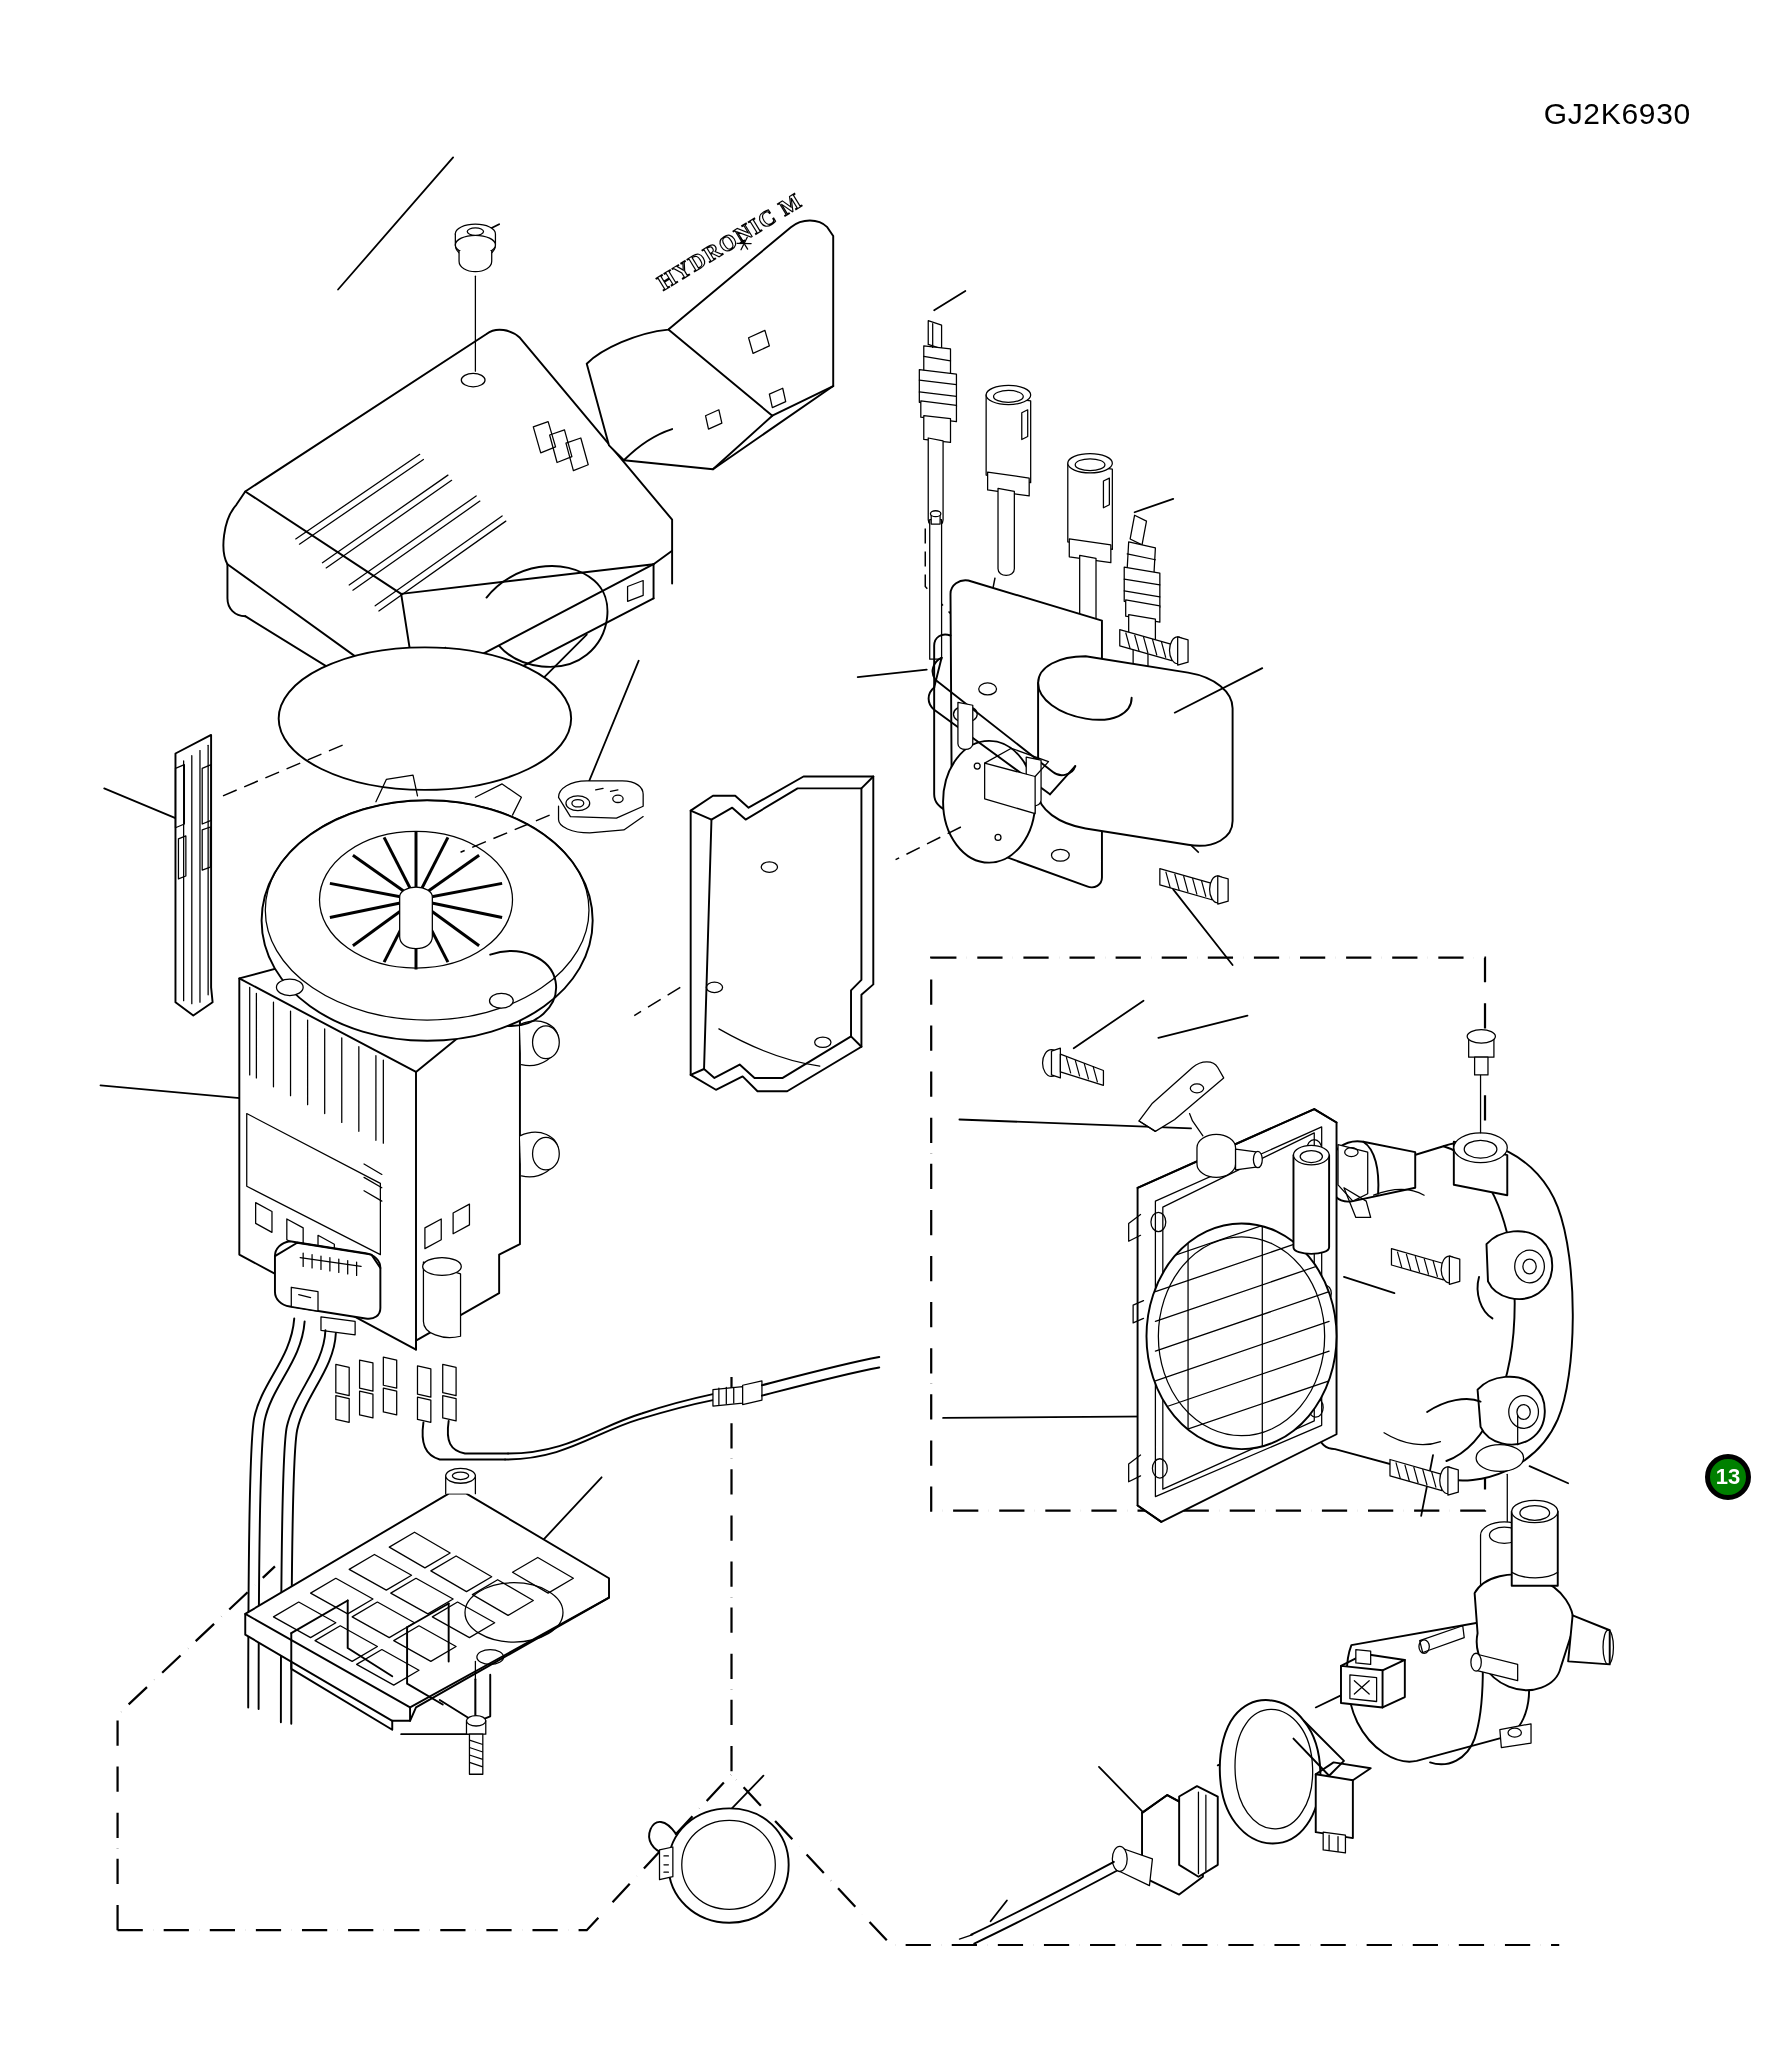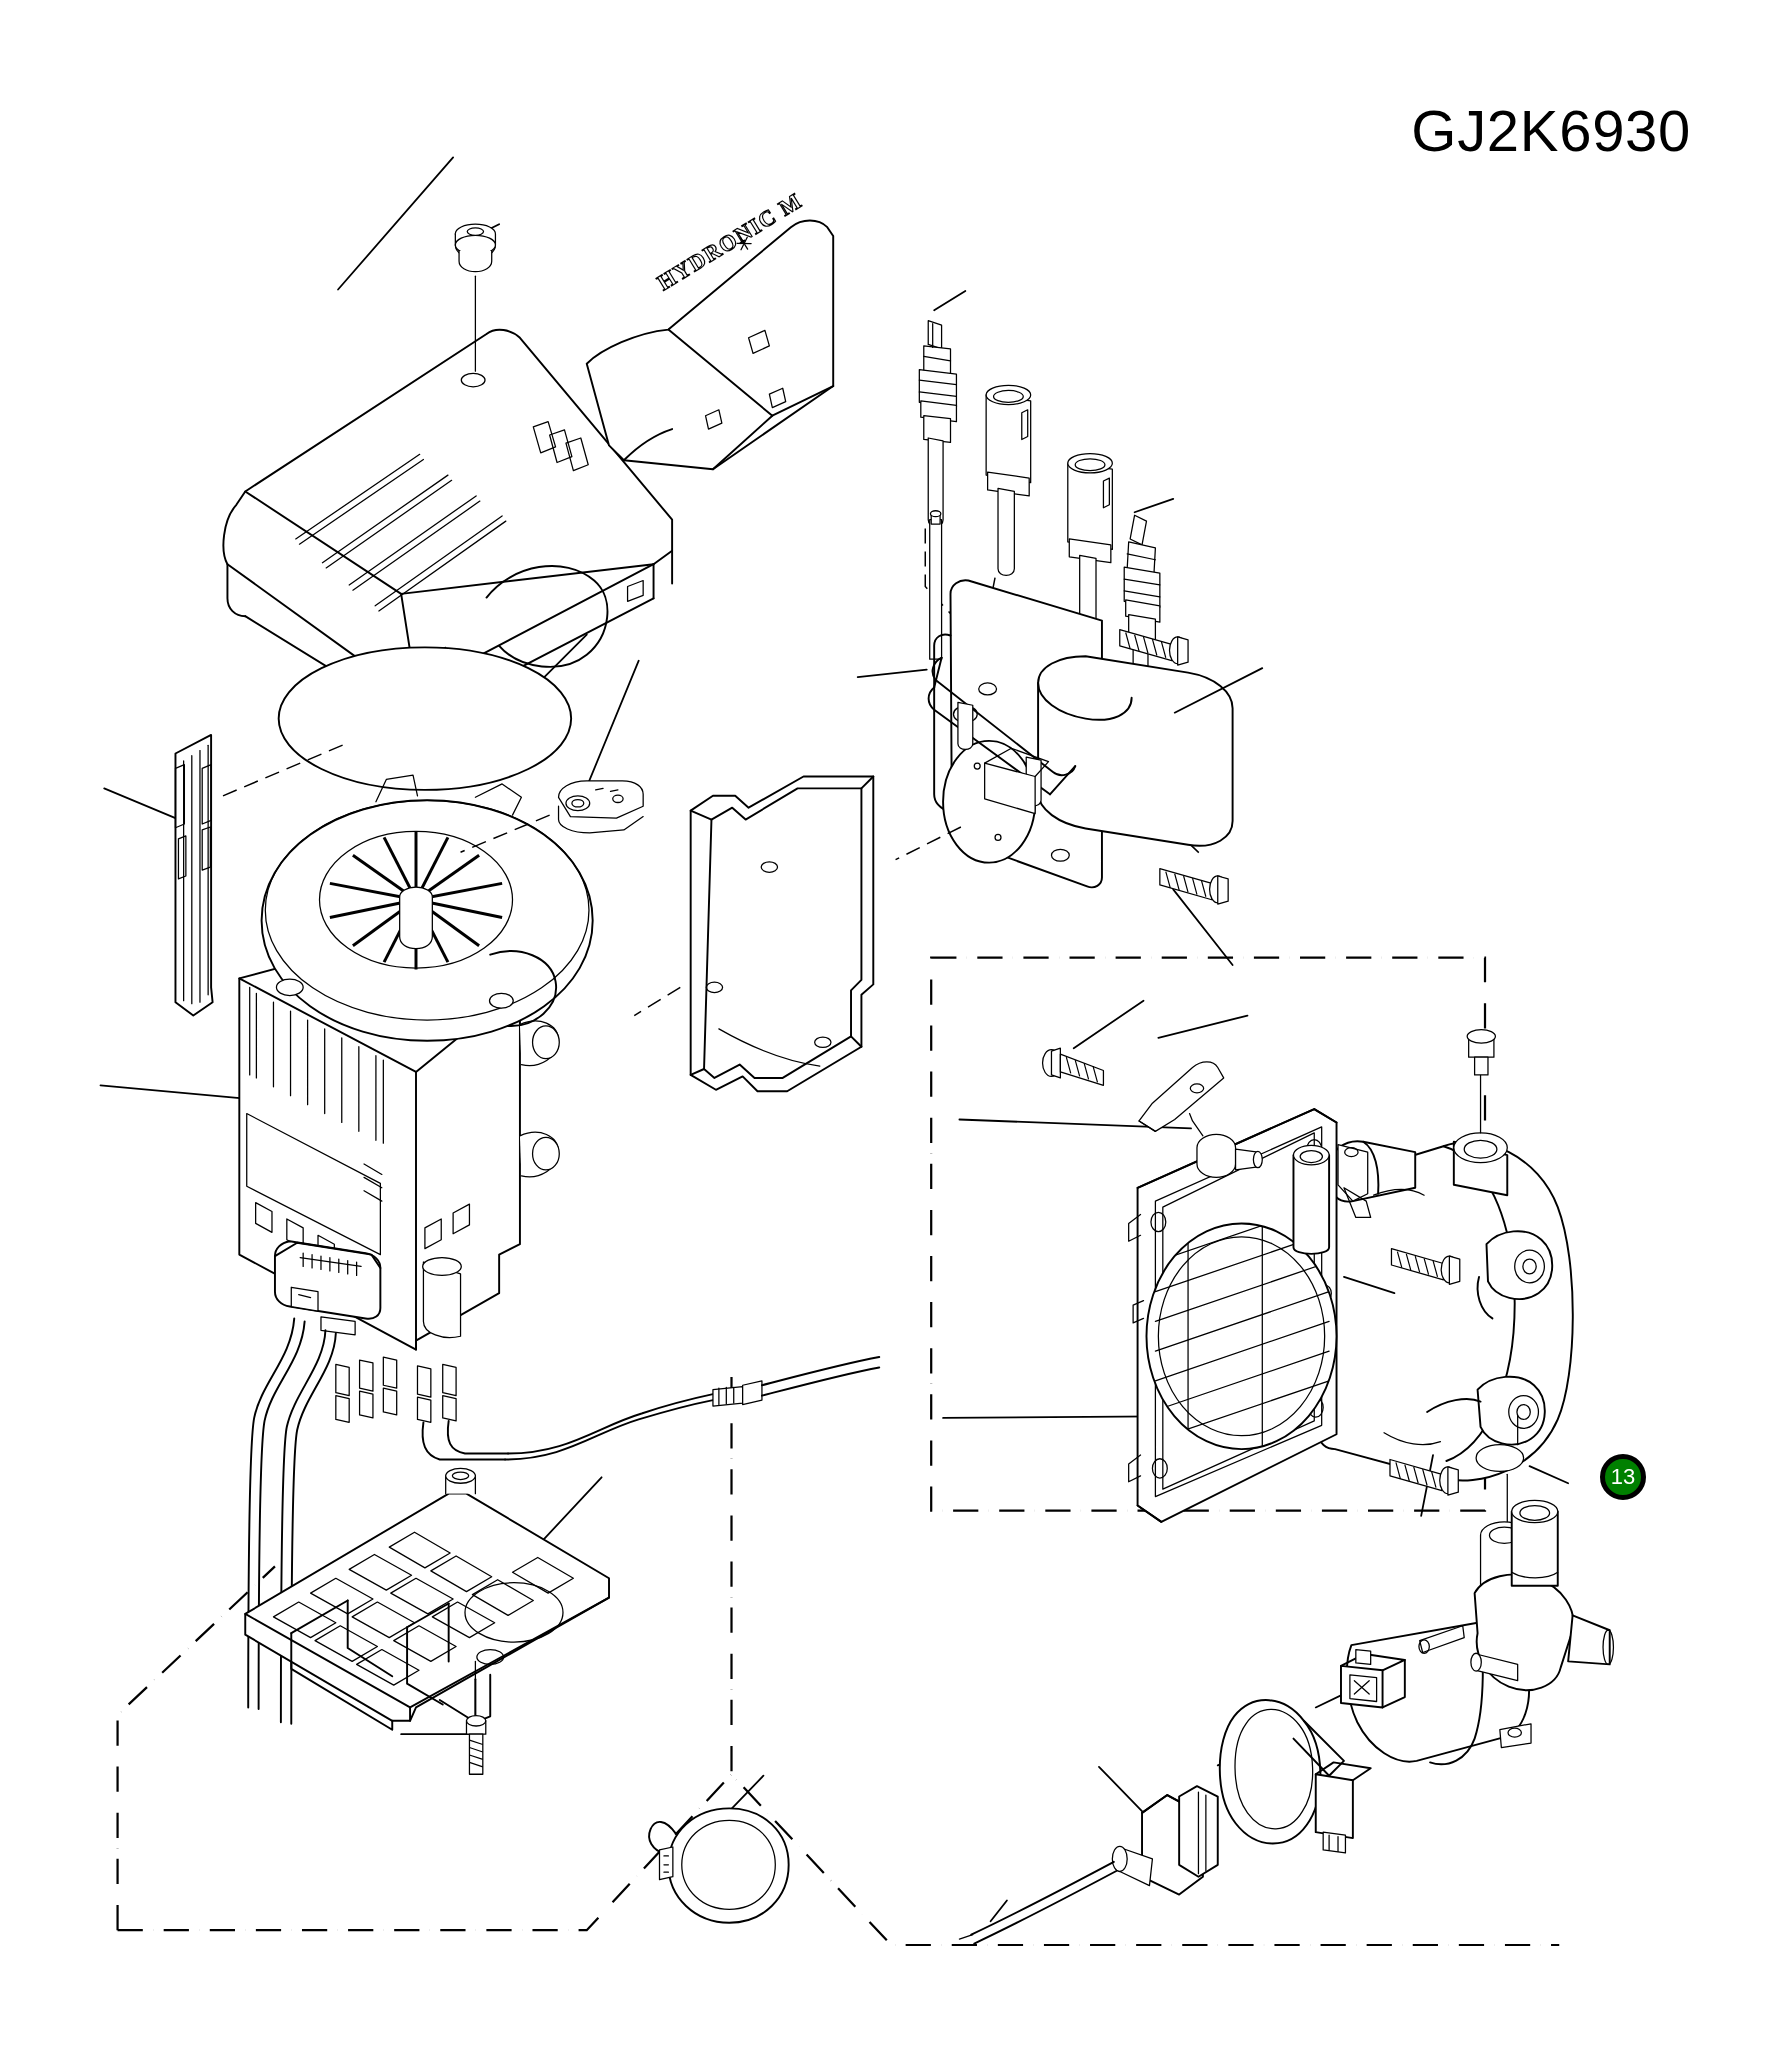--- a/index.html
+++ b/index.html
@@ -2,21 +2,21 @@
 <html style="font-size:12px"><head>
 <meta charset="utf-8">
 <style>
   html,body{margin:0;padding:0;background:#fff;}
   body{font-family:"Liberation Sans",sans-serif;}
   #sheet{position:relative;width:1780px;height:2066px;background:#ffffff;overflow:hidden;}
   #drawing{position:absolute;inset:0;width:1780px;height:2066px;}
   #title{
     position:absolute; right:89px; top:97px;
     font-family:"Liberation Sans",sans-serif;
-    font-size:58px; letter-spacing:0.7px; color:#000; white-space:nowrap;
+    font-size:30px; letter-spacing:0.7px; color:#000; white-space:nowrap;
   }
   .callout{
     position:absolute; width:46px; height:46px; border-radius:50%;
     background:#008000; border:5.2px solid #000; box-sizing:border-box;
     color:#fff; font-family:"Liberation Sans",sans-serif; font-size:22px;
     display:flex; align-items:center; justify-content:center; line-height:1;
   }
   svg text.silk{
     font-family:"Liberation Serif",serif; font-weight:bold;
     fill:none; stroke:#000; stroke-width:1.6;
@@ -701,16 +701,16 @@
       <path class="ln" d="M1500,2508 C1440,2540 1380,2572 1308,2606"></path>
       <path class="ln" d="M1504,2520 C1444,2552 1384,2584 1312,2618"></path>
       <path class="lnT" d="M1310,2606 L1292,2612"></path>
       <path class="lead" d="M1334,2588 L1356,2560"></path>
     </g>
 
   </svg>
 
   <div id="title">GJ2K6930</div>
 
-  <div class="callout" id="callout-13" style="left: 1600px; top: 1454px; background: rgb(0, 128, 0); border-color: rgb(0, 0, 0); color: rgb(255, 255, 255);">13</div>
+  <div class="callout" id="callout-13" style="left: 1705px; top: 1454px; background: rgb(0, 128, 0); border-color: rgb(0, 0, 0); color: rgb(255, 255, 255); font-weight: bold;">13</div>
 
 </div>
 
 
 </body></html>

